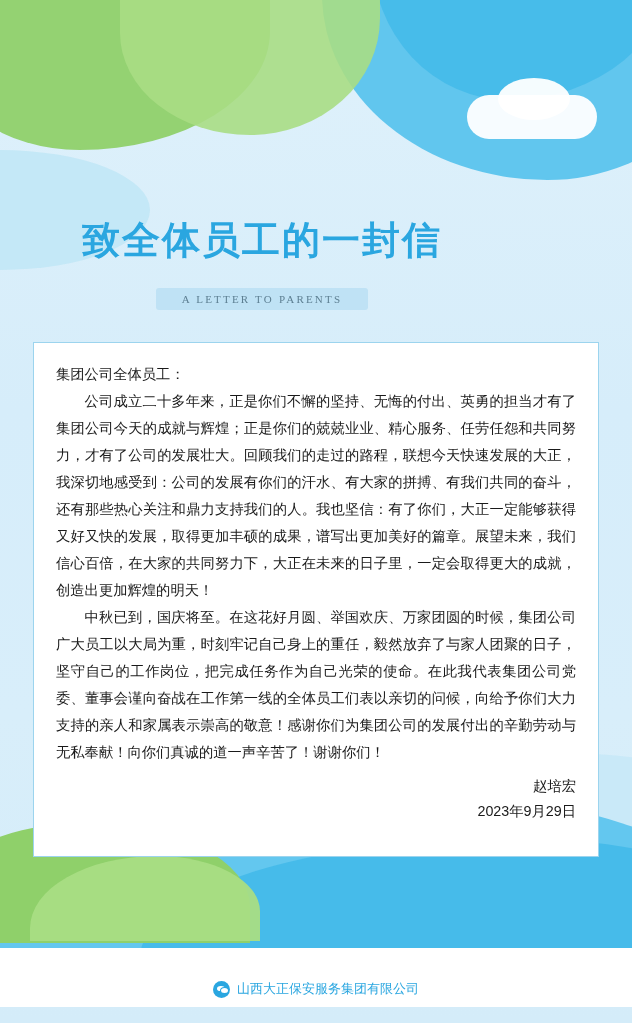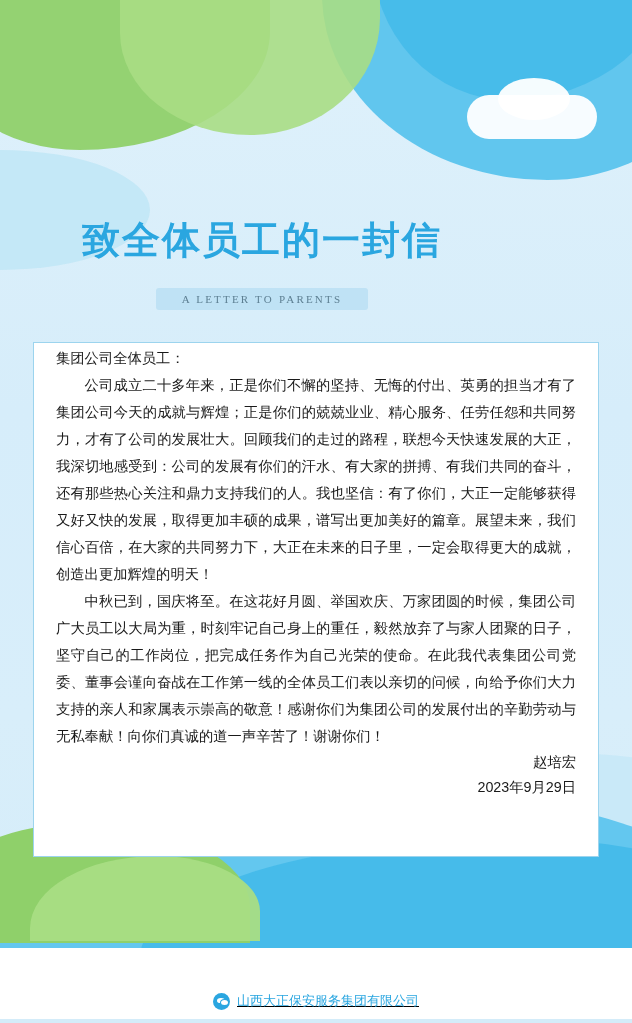--- a/index.html
+++ b/index.html
@@ -171,56 +171,55 @@
   
   .letter-card {
     position: absolute;
     top: 342px;
     left: 33px;
     width: 566px;
     height: 515px;
     background: #ffffff;
     border: 1px solid #9cd4ee;
     box-sizing: border-box;
-    padding: 2px 22px 10px 22px;
+    padding: 18px 22px 10px 22px;
   }
   .letter-body {
     font-size: 14.3px;
     line-height: 27px;
     color: #1a1a1a;
     font-family: "Liberation Sans", sans-serif;
     text-align: justify;
   }
   .letter-body p {
     margin: 0;
   }
   .letter-body p.indent {
     text-indent: 2em;
   }
   .sign {
-    margin-top: 0;
+    margin-top: 8px;
     text-align: right;
     font-size: 14.3px;
     line-height: 25px;
     color: #1a1a1a;
   }
 
   
   .footer {
     position: absolute;
-    bottom: 4px;
+    bottom: 16px;
     left: 0;
     width: 632px;
     height: 36px;
     background: #ffffff;
     display: flex;
     align-items: center;
     justify-content: center;
     gap: 7px;
-    text-decoration: underline;
   }
   .wechat-icon {
     width: 17px;
     height: 17px;
     background: #2aa6e0;
     border-radius: 50%;
     position: relative;
     display: inline-block;
   }
   .wechat-icon::before {

